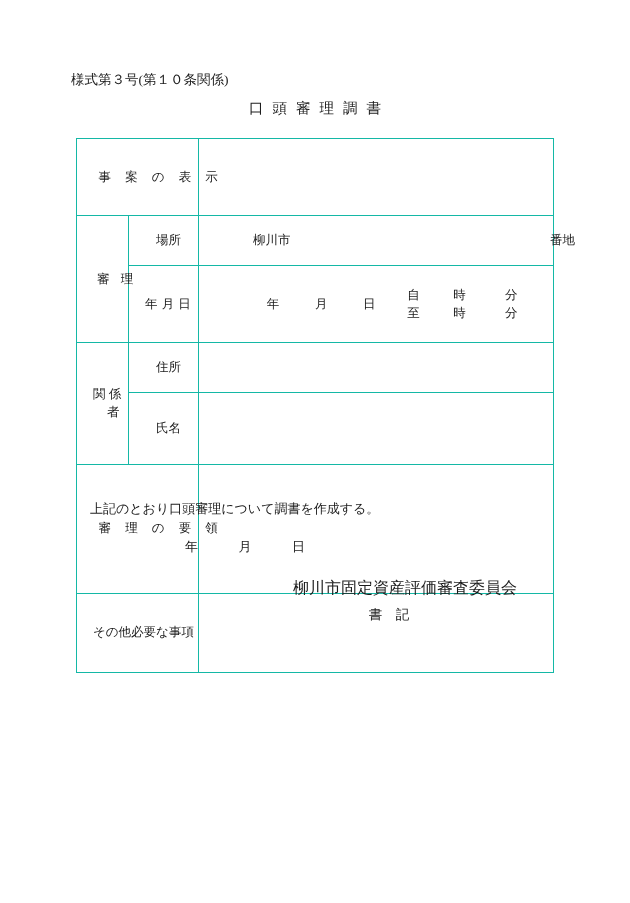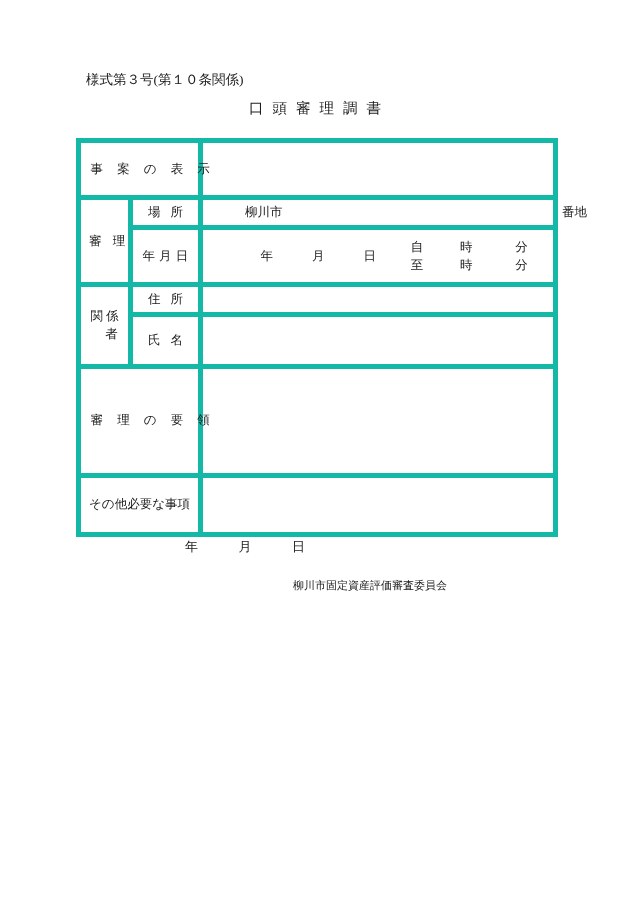--- a/index.html
+++ b/index.html
@@ -20,21 +20,21 @@
     position: absolute;
     top: 0; left: 0;
     width: 630px;
     height: 903px;
     overflow: hidden;
   }
 
   
   .form-no {
     position: absolute;
-    left: 86px;
+    left: 71px;
     top: 72px;
     font-size: 13.5px;
     line-height: 1.2;
     white-space: nowrap;
   }
 
   
   .doc-title {
     position: absolute;
     left: 0;
@@ -51,22 +51,22 @@
   .form-table {
     position: absolute;
     left: 76px;
     top: 138px;
     width: 477px;
     border-collapse: collapse;
     table-layout: fixed;
     font-size: 12.5px;
   }
   .form-table td {
-    border: 5px solid #14b8a6;
-    padding: 4px;
+    border: 1px solid #14b8a6;
+    padding: 16px;
     vertical-align: middle;
   }
 
   
   .lbl {
     text-align: center;
     white-space: nowrap;
     line-height: 1.35;
   }
   
@@ -144,21 +144,21 @@
     font-size: 13px;
     white-space: nowrap;
   }
   .date-line .gap { display: inline-block; width: 34px; }
 
   
   .sig-org {
     position: absolute;
     left: 293px;
     top: 578px;
-    font-size: 11px;
+    font-size: 16px;
     white-space: nowrap;
   }
   .sig-role {
     position: absolute;
     left: 293px;
     top: 606px;
     width: 192px;
     text-align: center;
     font-size: 13.5px;
     letter-spacing: 5px;
@@ -256,24 +256,26 @@
         <td class="val"></td>
       </tr>
 
       <tr>
         <td colspan="2" class="lbl" style="height:46px">その他必要な事項</td>
         <td class="val"></td>
       </tr>
     </tbody>
   </table>
 
+  <div class="closing">上記のとおり口頭審理について調書を作成する。</div>
 
   <div class="date-line">
     <span>年</span>
     <span class="gap"></span>
     <span>月</span>
     <span class="gap"></span>
     <span>日</span>
   </div>
 
   <div class="sig-org">柳川市固定資産評価審査委員会</div>
+  <div class="sig-role">書 記</div>
 
 </div>
 
 </body></html>

